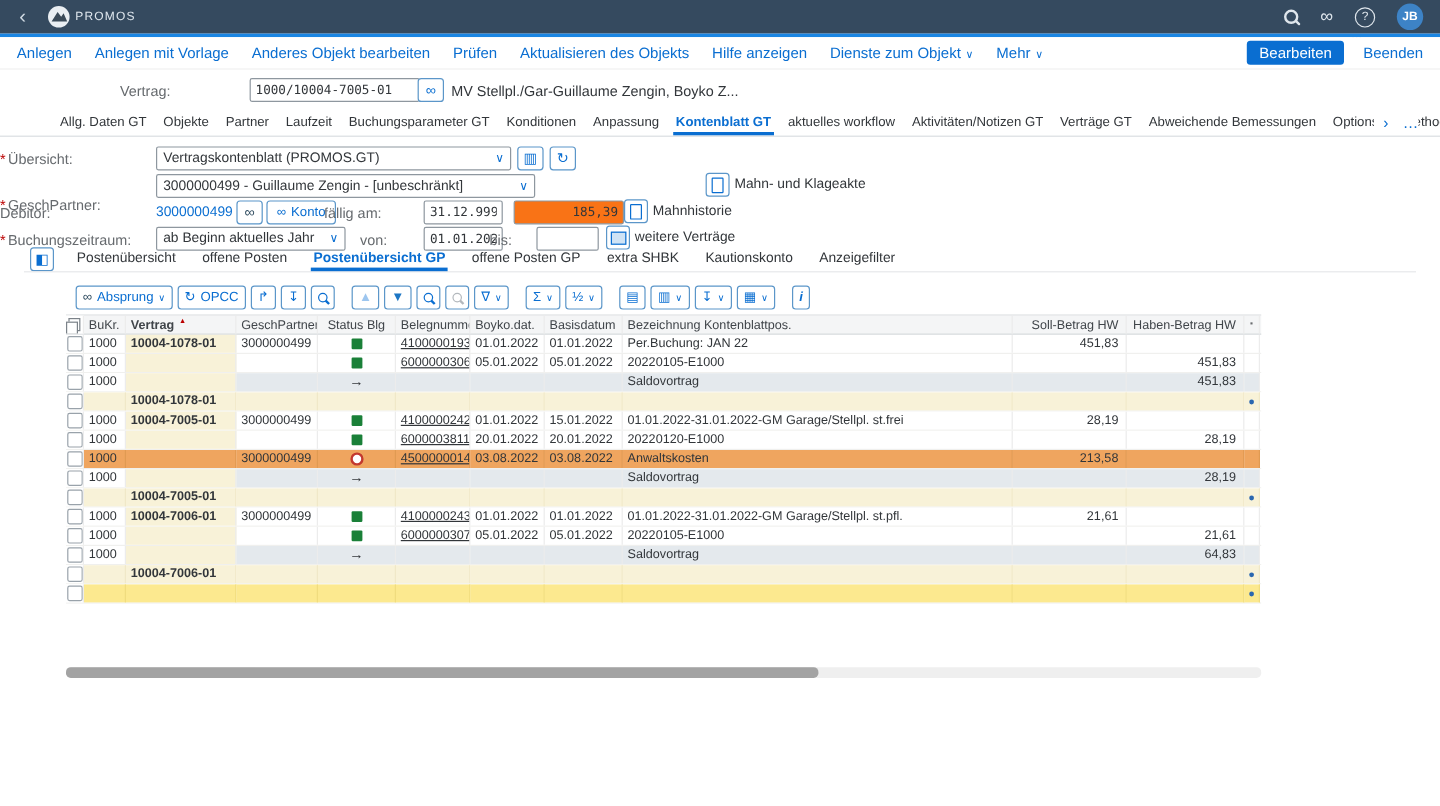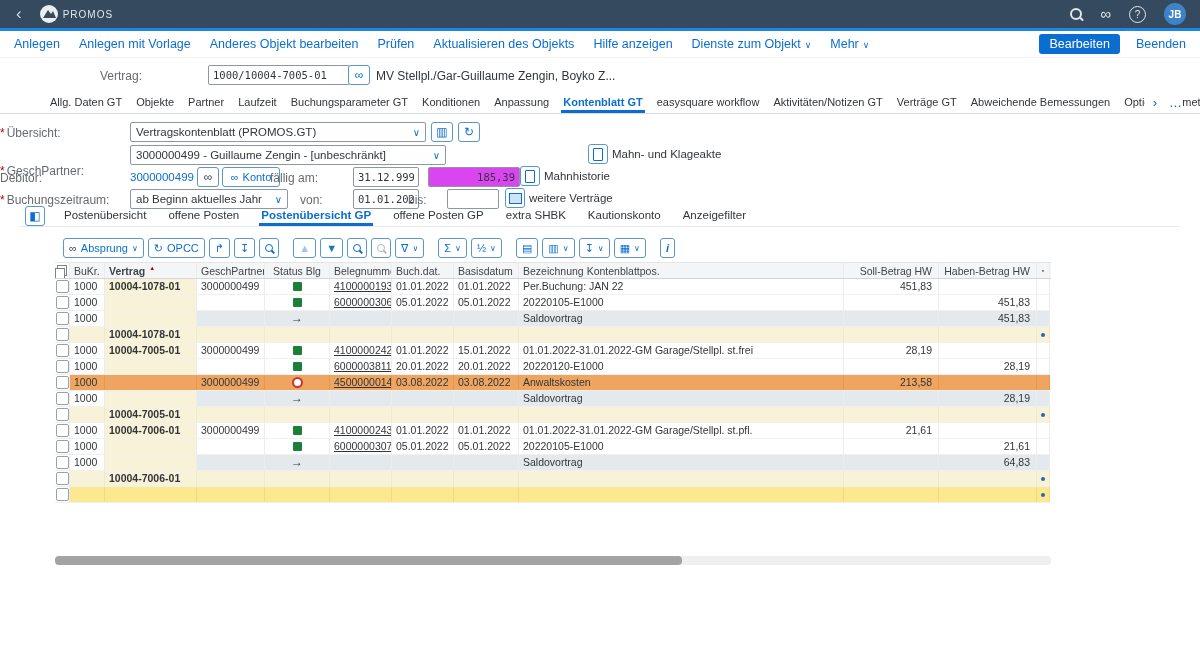--- a/index.html
+++ b/index.html
@@ -28,21 +28,21 @@
   .menu-item{color:#0a6ed1;font-size:12.5px;white-space:nowrap;cursor:pointer;display:flex;align-items:center;gap:4px;}
   .menu-item .chev{font-size:9px;margin-top:1px;}
   .menu-right{margin-left:auto;display:flex;align-items:center;gap:16px;}
   .btn-primary{background:#0a6ed1;color:#fff;font-size:12.5px;border-radius:3px;padding:3px 10px;cursor:pointer;}
   .menu-link{color:#0a6ed1;font-size:12.5px;cursor:pointer;}
 
   
   .flabel{position:absolute;font-size:12px;color:#666a6e;text-align:left;white-space:nowrap;}
   .star{color:#bb0000;margin-right:2px;}
   input.sapin{position:absolute;height:18px;border:1px solid #8e979f;border-radius:2px;font-family:"DejaVu Sans Mono",monospace;font-size:10.5px;color:#32363a;padding:0 4px;background:#fff;box-sizing:content-box;}
-  input.ro{background:#d946ef;text-align:right;}
+  input.ro{background:#f97316;text-align:right;}
   .iconbtn{position:absolute;height:20px;border:1px solid #5b96c9;border-radius:3px;background:#fff;color:#0a6ed1;display:flex;align-items:center;justify-content:center;font-size:12px;cursor:pointer;box-sizing:border-box;}
   .desc-text{position:absolute;font-size:12px;color:#32363a;white-space:nowrap;}
   .bluelink{color:#0a6ed1;cursor:pointer;}
 
   
   .tabstrip{position:absolute;top:92px;left:0;width:1200px;height:22px;border-bottom:1px solid #dadee1;display:flex;align-items:flex-end;gap:10px;padding-left:48px;box-sizing:border-box;white-space:nowrap;overflow:hidden;}
   .tab{font-size:11px;color:#32363a;padding:0 2px 5px 2px;cursor:pointer;flex-shrink:0;}
   .tab.sel{color:#0a6ed1;border-bottom:3px solid #0a6ed1;padding-bottom:2px;font-weight:bold;}
   .tab-ovf{position:absolute;top:95px;right:18px;display:flex;gap:12px;background:#fff;padding-left:8px;color:#0a6ed1;font-size:13px;}
 
@@ -161,21 +161,21 @@
 
   <nav class="tabstrip">
     <span class="tab">Allg. Daten GT</span>
     <span class="tab">Objekte</span>
     <span class="tab">Partner</span>
     <span class="tab">Laufzeit</span>
     <span class="tab">Buchungsparameter GT</span>
     <span class="tab">Konditionen</span>
     <span class="tab">Anpassung</span>
     <span class="tab sel">Kontenblatt GT</span>
-    <span class="tab">easysquare workflow</span>
+    <span class="tab">aktuelles workflow</span>
     <span class="tab">Aktivitäten/Notizen GT</span>
     <span class="tab">Verträge GT</span>
     <span class="tab">Abweichende Bemessungen</span>
     <span class="tab">Optionssatzmethoden</span>
   </nav>
   <span class="tab-ovf">
     <span>›</span>
     <span>…</span>
   </span>
 
@@ -327,21 +327,21 @@
         <div class="tc h c3" style="width: 68px;">
           <span class="">GeschPartner</span>
         </div>
         <div class="tc h c4" style="width: 65px;">
           <span class="">Status Blg</span>
         </div>
         <div class="tc h c5" style="width: 62px;">
           <span class="">Belegnummer</span>
         </div>
         <div class="tc h c6" style="width: 62px;">
-          <span class="">Buch.dat.</span>
+          <span class="">Boyko.dat.</span>
         </div>
         <div class="tc h c7" style="width: 65px;">
           <span class="">Basisdatum</span>
         </div>
         <div class="tc h c8" style="width: 325px;">
           <span class="">Bezeichnung Kontenblattpos.</span>
         </div>
         <div class="tc h c9 num" style="width: 95px;">
           <span class="">Soll-Betrag HW</span>
         </div>

